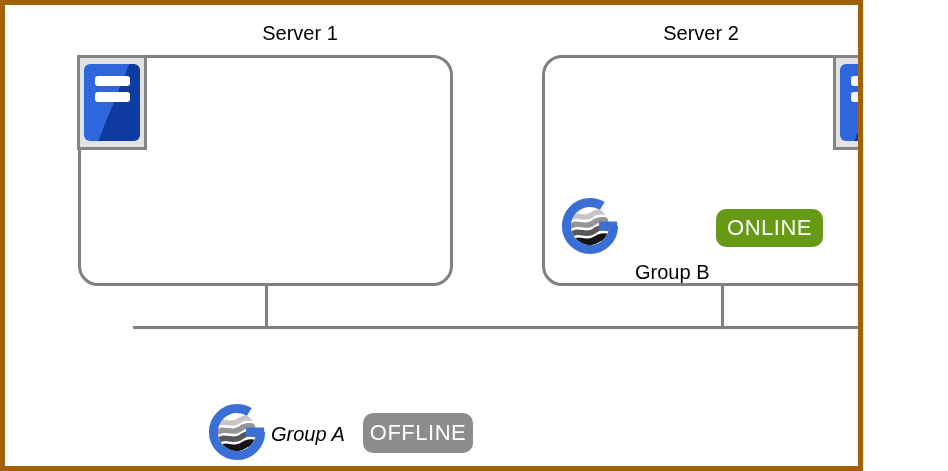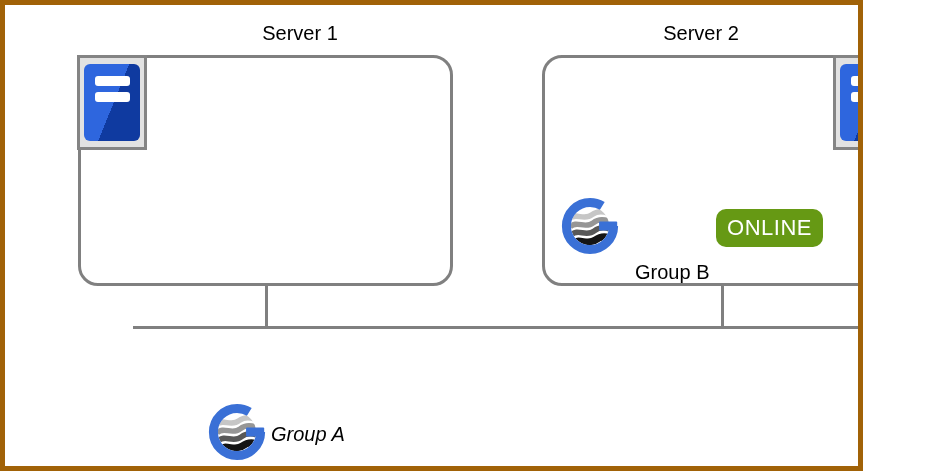--- a/index.html
+++ b/index.html
@@ -107,14 +107,15 @@
     <g clip-path="url(#clipA)" transform="rotate(-8 32 32)">
       <path d="M10,21 C 18,14 26,26 36,20 C 43,16 49,18 54,21" stroke="#c6c6c6" stroke-width="6" fill="none"></path>
       <path d="M10,30 C 18,23 26,35 36,29 C 43,25 49,27 54,30" stroke="#969696" stroke-width="6" fill="none"></path>
       <path d="M10,39 C 18,32 26,44 36,38 C 43,34 49,36 54,39" stroke="#585858" stroke-width="6" fill="none"></path>
       <path d="M10,49 C 18,42 26,54 36,48 C 43,44 49,46 54,49" stroke="#141414" stroke-width="8" fill="none"></path>
     </g>
     <circle cx="32" cy="32" r="26" fill="none" stroke="#3a70d6" stroke-width="10" stroke-dasharray="136 27.4"></circle>
     <rect x="42" y="27" width="20" height="10" rx="1" fill="#3a70d6"></rect>
   </svg>
   <div class="group-label" id="groupA-label">Group A</div>
+  <div class="status-badge" id="groupA-badge" style="background-color: rgb(140, 140, 140);">OFFLINE</div>
 
 </div>
 
 </body></html>

